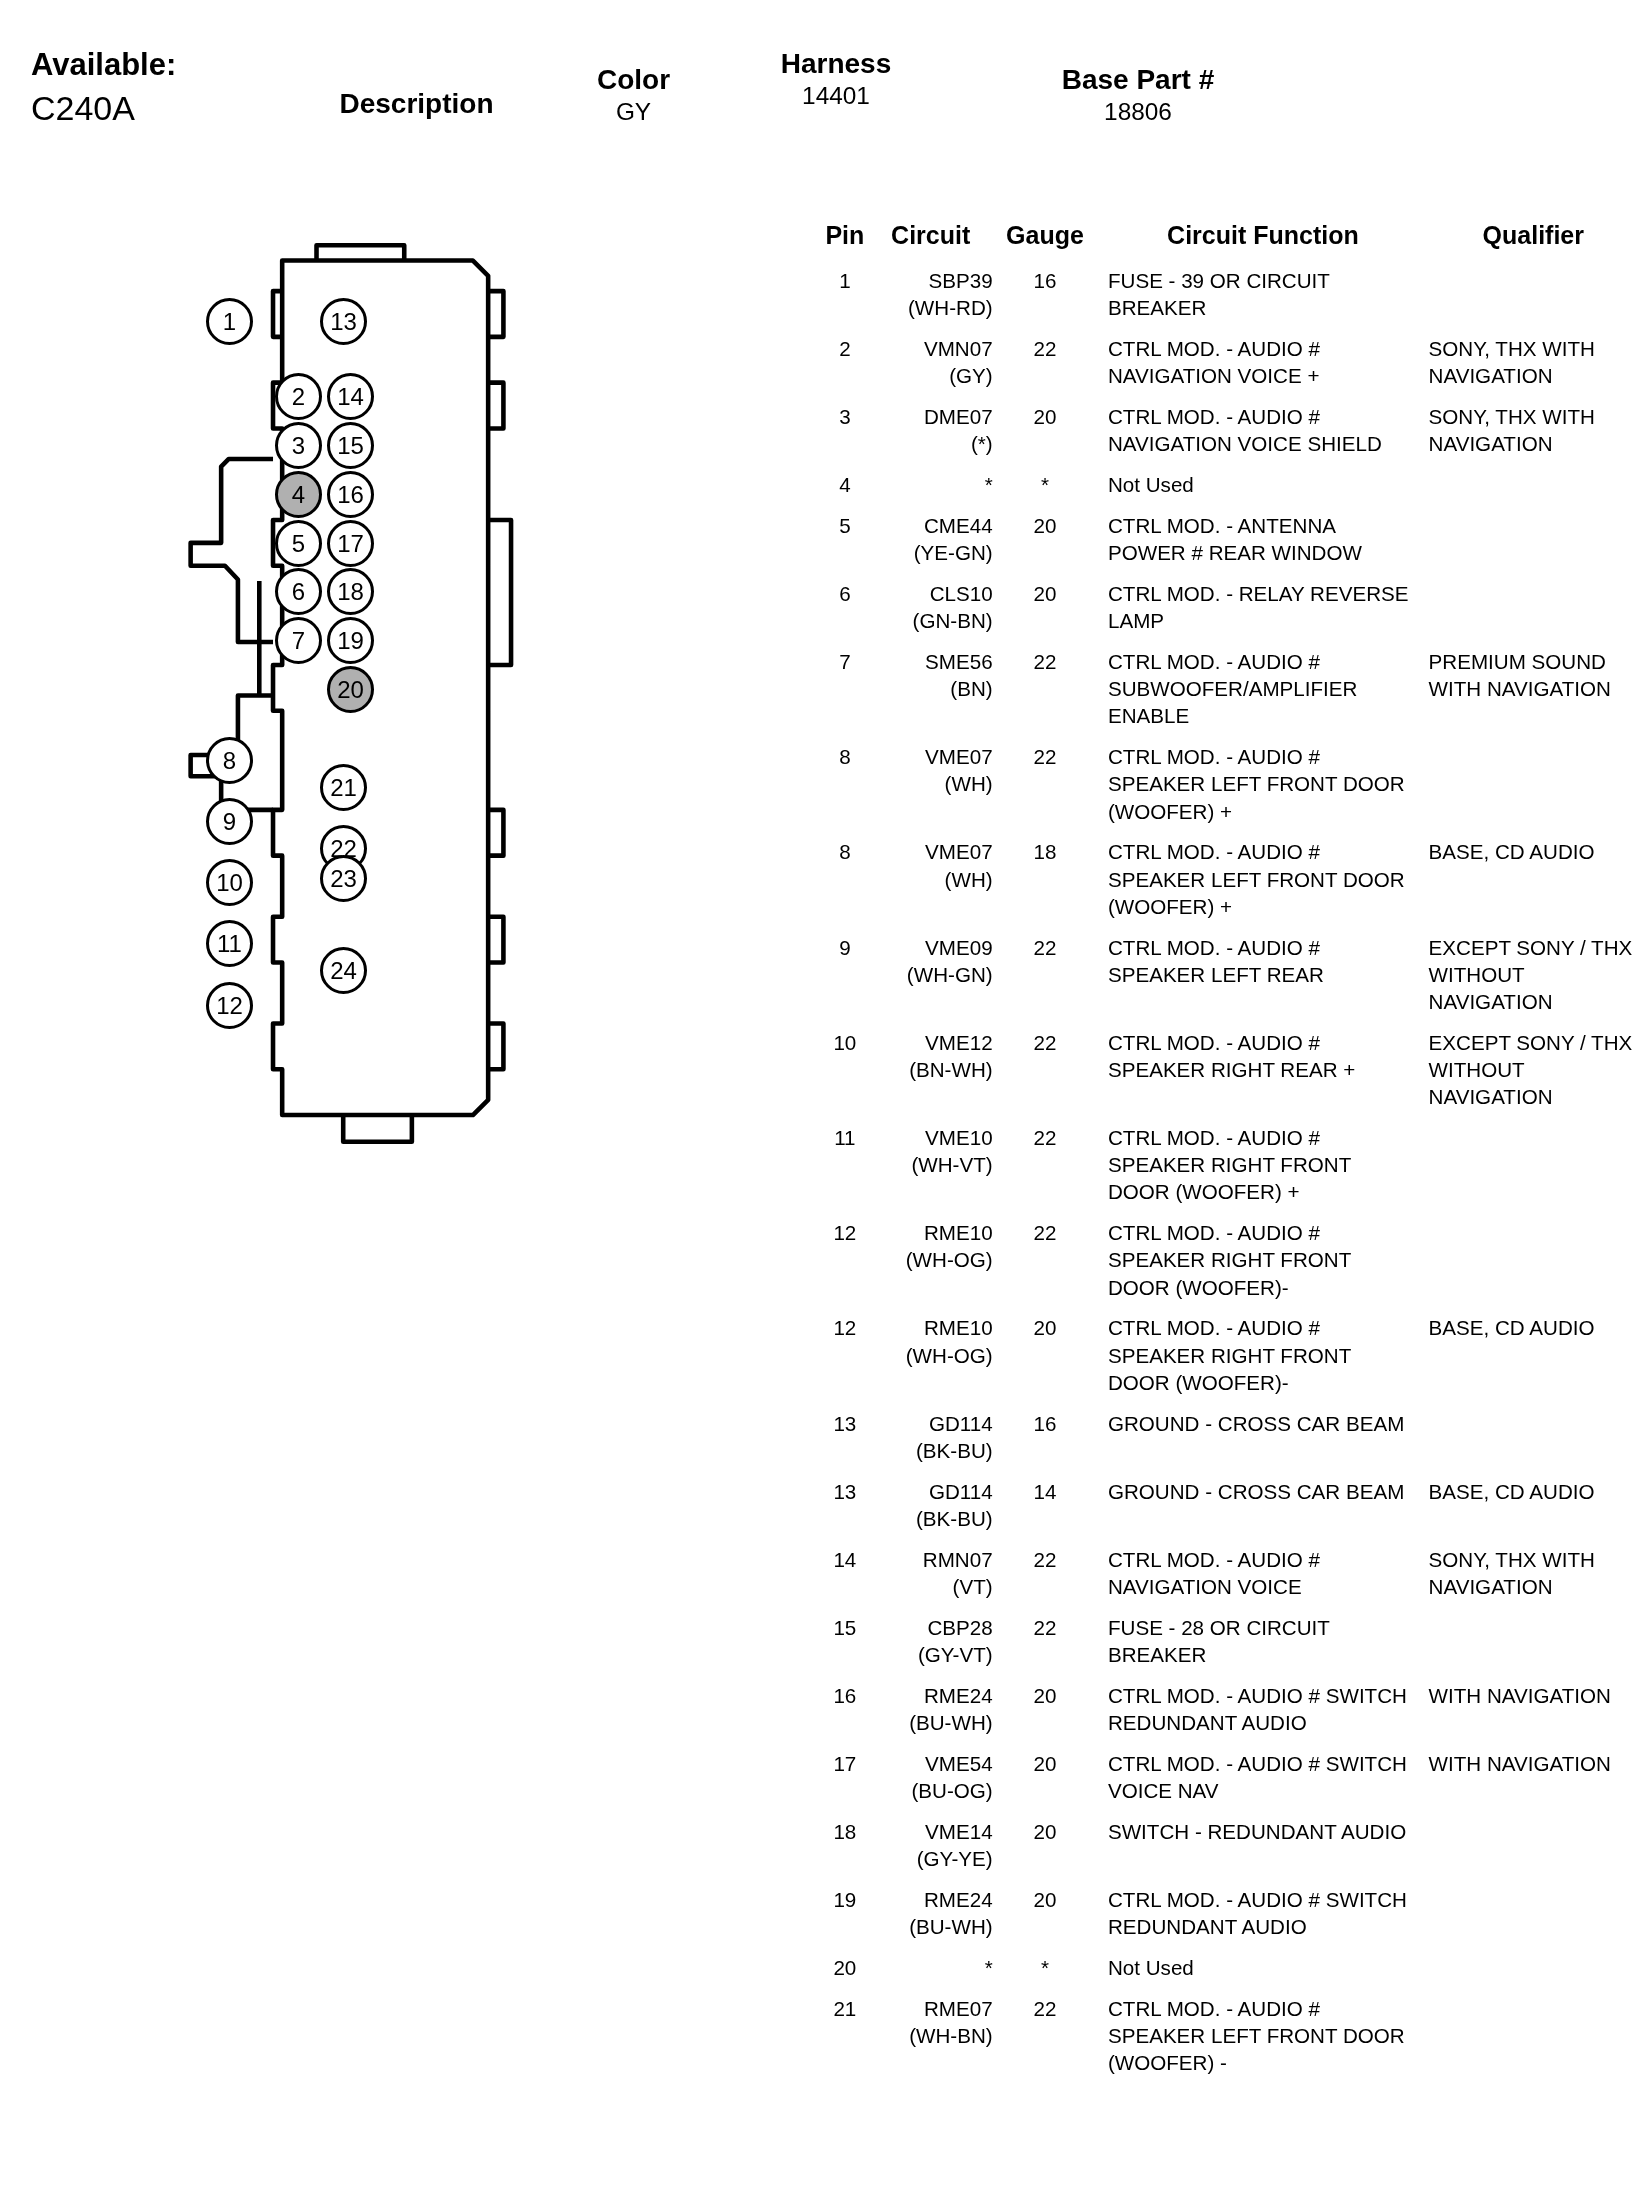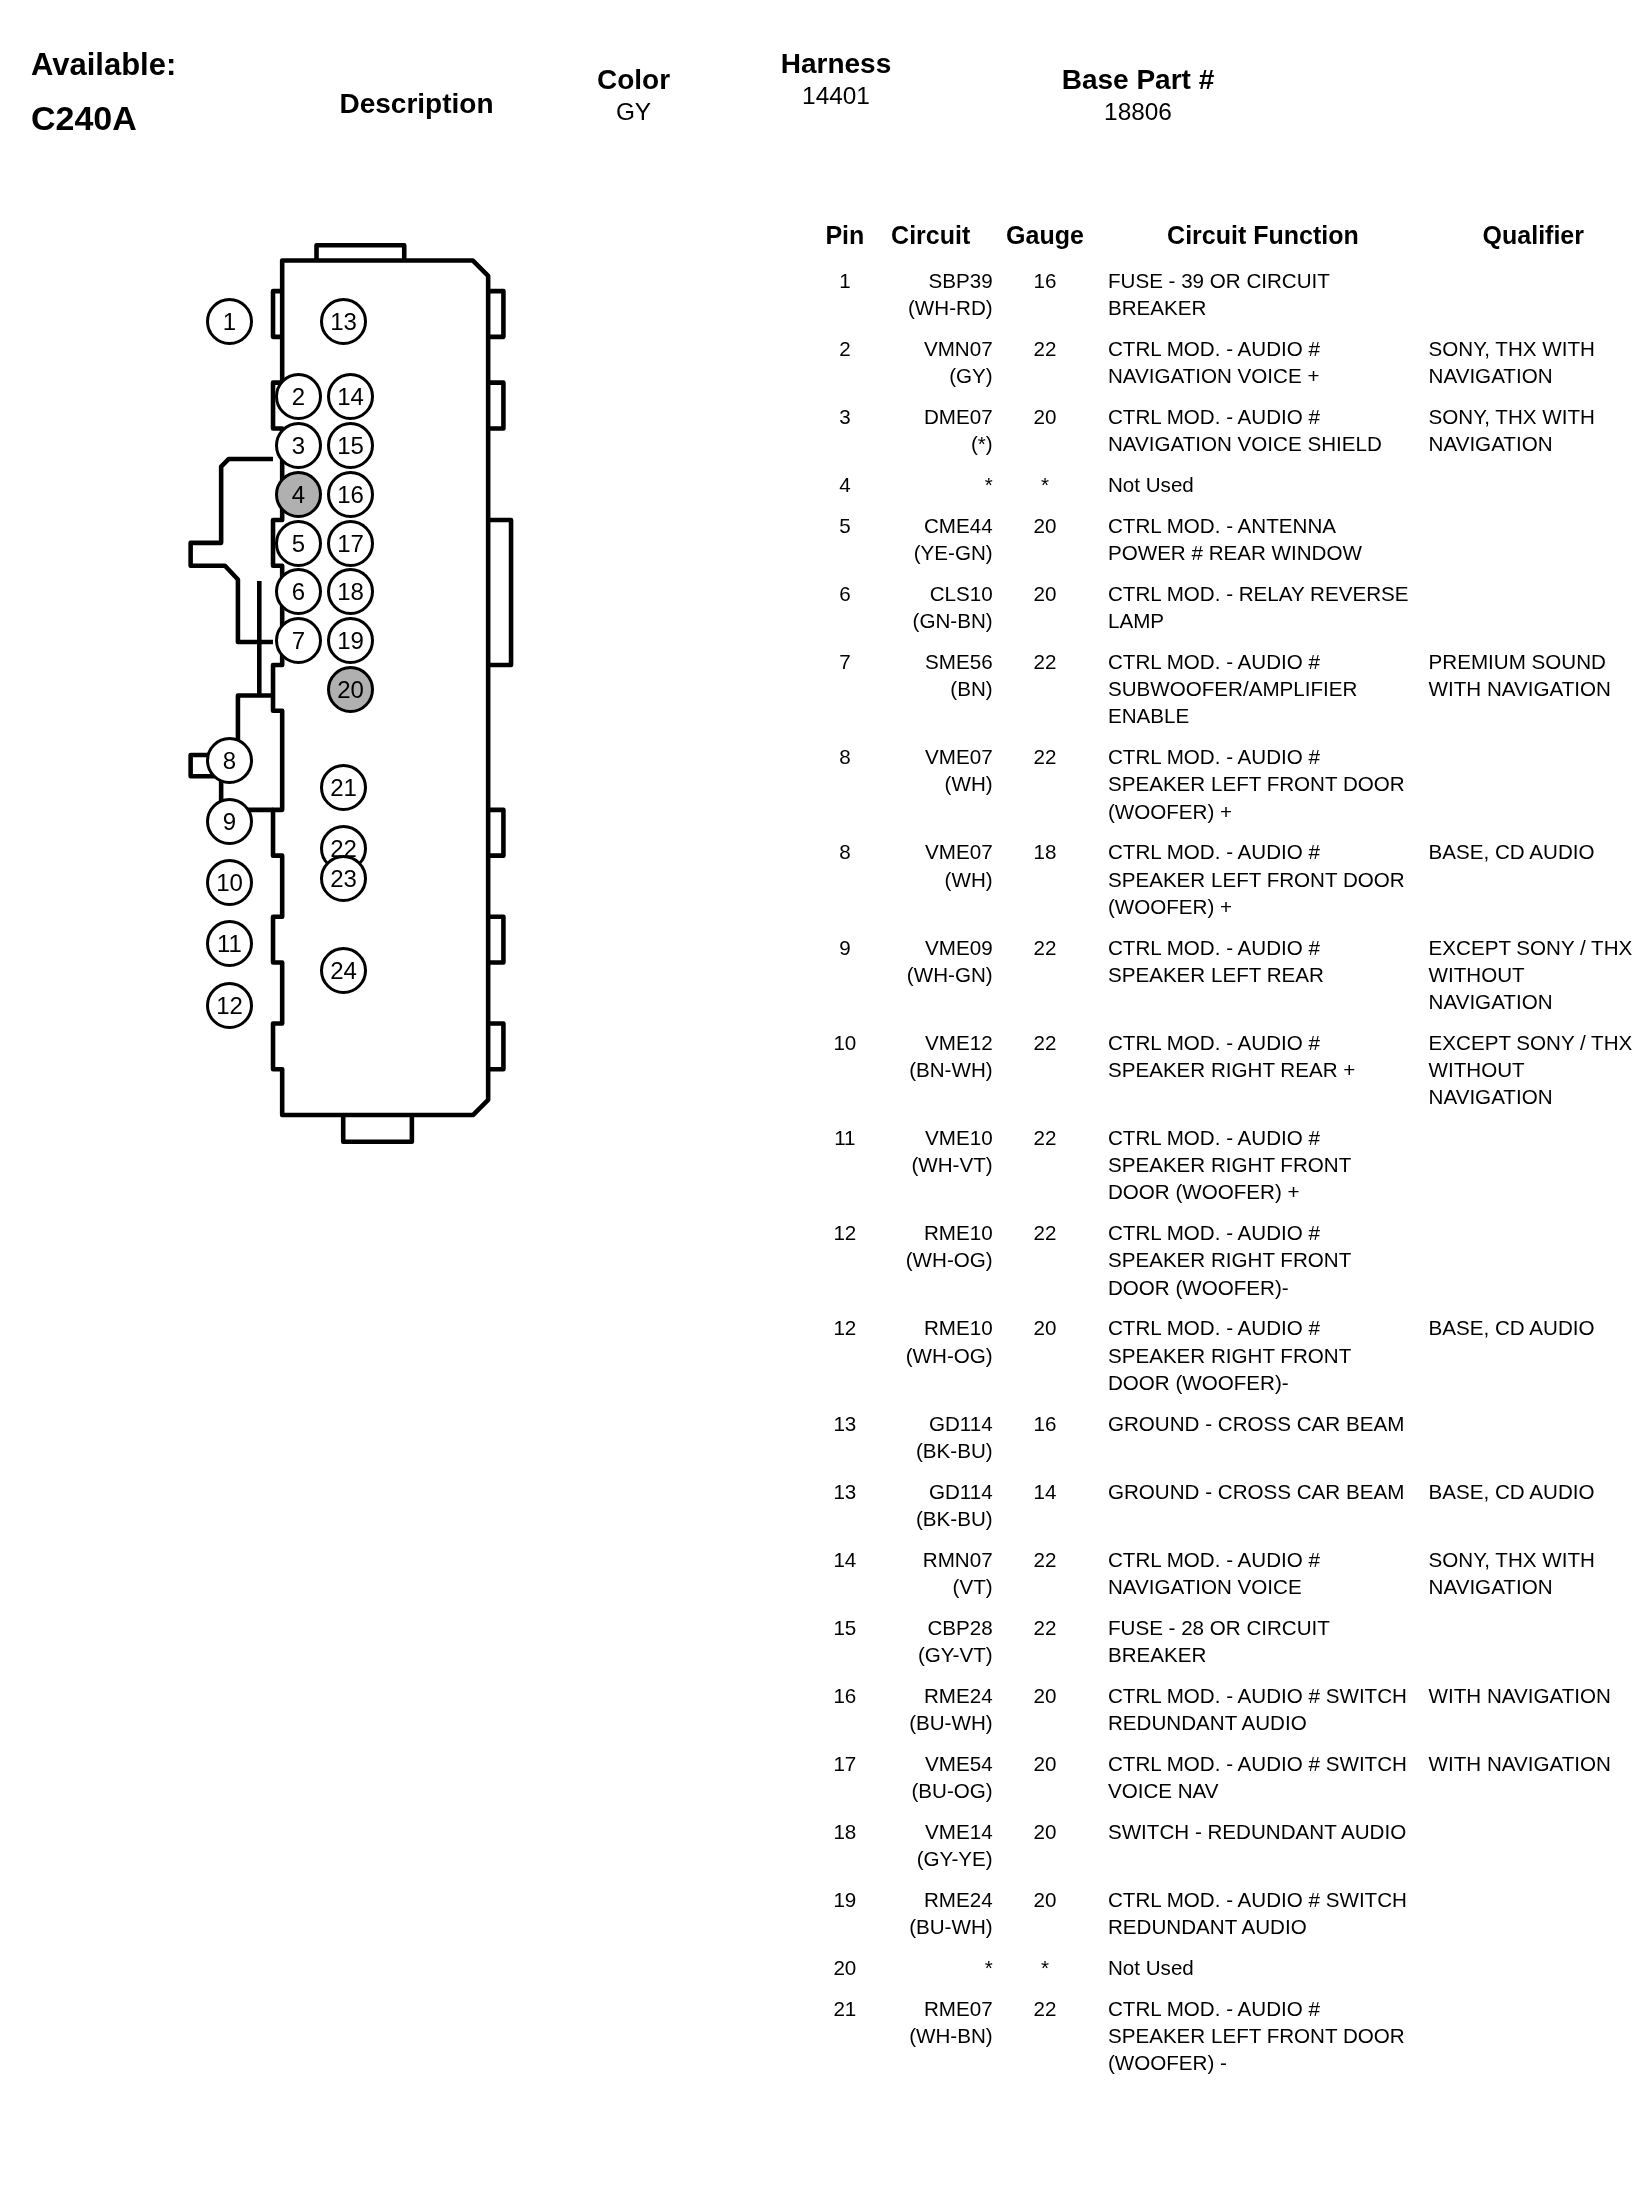--- a/index.html
+++ b/index.html
@@ -23,21 +23,21 @@
     left: 0;
     width: 1650px;
     height: 122px;
   }
   .hdr-block { position: absolute; text-align: center; }
   .hdr-title { font-size: 28px; font-weight: bold; line-height: 1.25; }
   .hdr-sub   { font-size: 24.4px; line-height: 1.25; }
 
   #hdr-connector { left: 31px; top: 15.3px; text-align: left; width: 290px; }
   #hdr-connector .hdr-title { font-size: 31px; }
-  #hdr-connector .hdr-value { font-size: 34px; font-weight: bold; margin-top: 14px; }
+  #hdr-connector .hdr-value { font-size: 34px; font-weight: normal; margin-top: 4px; }
 
   #hdr-description { left: 264px; top: 15.3px; width: 305px; margin-top: 40px; }
   #hdr-color       { left: 565px; top: 31px; width: 137px; }
   #hdr-harness     { left: 733px; top: 15.3px; width: 206px; }
   #hdr-basepart    { left: 1016px; top: 15.3px; width: 244px; margin-top: 16px; }
   #hdr-pigtail     { left: 1298px; top: 15.3px; width: 305px; }
 
   
   .diagram {
     position: absolute;

